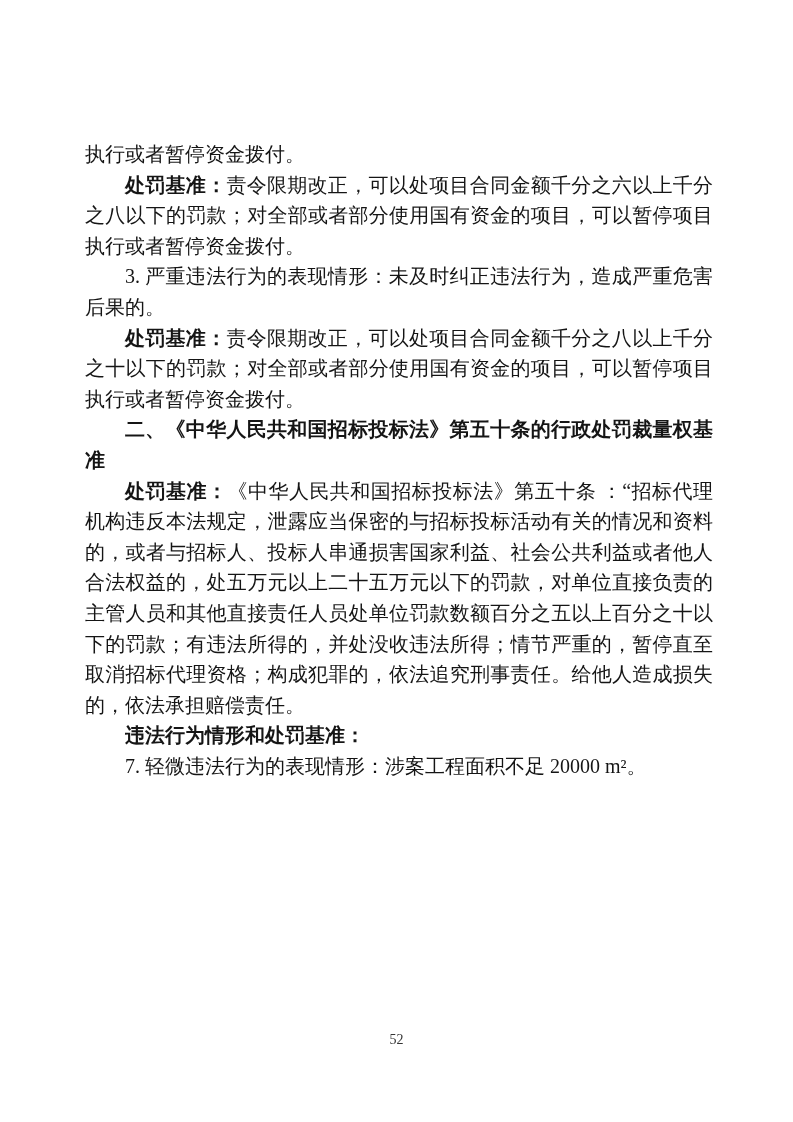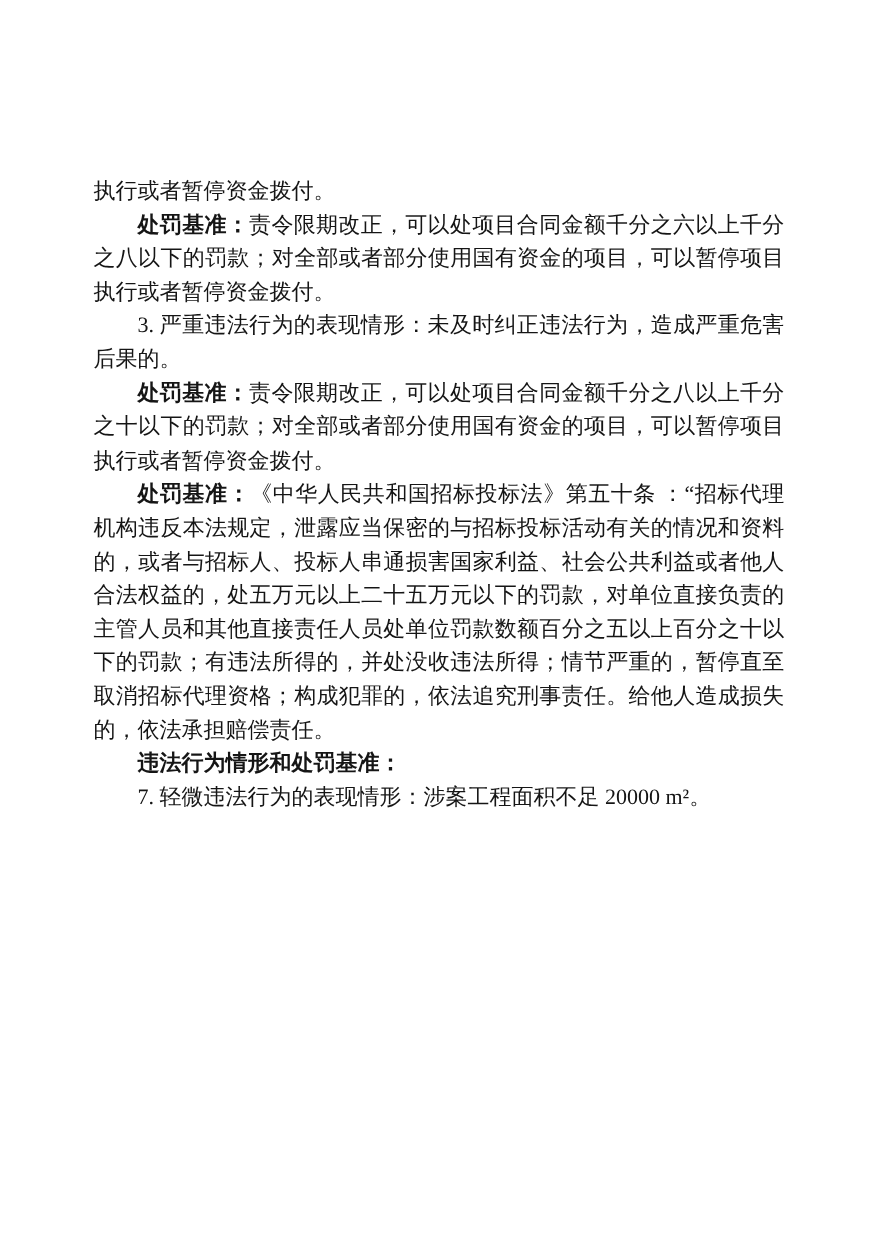--- a/index.html
+++ b/index.html
@@ -20,21 +20,21 @@
     width: 628px;
     font-size: 20px;
     line-height: 30.6px;
     text-align: justify;
     text-justify: inter-ideograph;
   }
   .para {
     margin: 0;
     text-indent: 2em;
   }
-  .para.noindent { text-indent: 0; margin-top: 20px; }
+  .para.noindent { text-indent: 0; }
   .para .label { font-weight: bold; }
   .para.heading { font-weight: bold; }
   .footer {
     position: absolute;
     left: 0;
     width: 100%;
     top: 1032px;
     text-align: center;
     font-size: 14px;
     color: #333;
@@ -48,24 +48,26 @@
 
     <p class="para noindent"><span>执行或者暂停资金拨付。</span></p>
 
 
     <p class="para"><span class="label">处罚基准：</span><span>责令限期改正，可以处项目合同金额千分之六以上千分之八以下的罚款；对全部或者部分使用国有资金的项目，可以暂停项目执行或者暂停资金拨付。</span></p>
 
     <p class="para"><span>3. 严重违法行为的表现情形：未及时纠正违法行为，造成严重危害后果的。</span></p>
 
     <p class="para"><span class="label">处罚基准：</span><span>责令限期改正，可以处项目合同金额千分之八以上千分之十以下的罚款；对全部或者部分使用国有资金的项目，可以暂停项目执行或者暂停资金拨付。</span></p>
 
+    <p class="para heading"><span>二、《中华人民共和国招标投标法》第五十条的行政处罚裁量权基准</span></p>
 
     <p class="para"><span class="label">处罚基准：</span><span>《中华人民共和国招标投标法》第五十条 ：“招标代理机构违反本法规定，泄露应当保密的与招标投标活动有关的情况和资料的，或者与招标人、投标人串通损害国家利益、社会公共利益或者他人合法权益的，处五万元以上二十五万元以下的罚款，对单位直接负责的主管人员和其他直接责任人员处单位罚款数额百分之五以上百分之十以下的罚款；有违法所得的，并处没收违法所得；情节严重的，暂停直至取消招标代理资格；构成犯罪的，依法追究刑事责任。给他人造成损失的，依法承担赔偿责任。</span></p>
 
 
     <p class="para heading"><span>违法行为情形和处罚基准：</span></p>
 
     <p class="para"><span>7. 轻微违法行为的表现情形：涉案工程面积不足 20000 m²。</span></p>
 
 
   </div>
 
+  <div class="footer">52</div>
 </div>
 
 </body></html>

